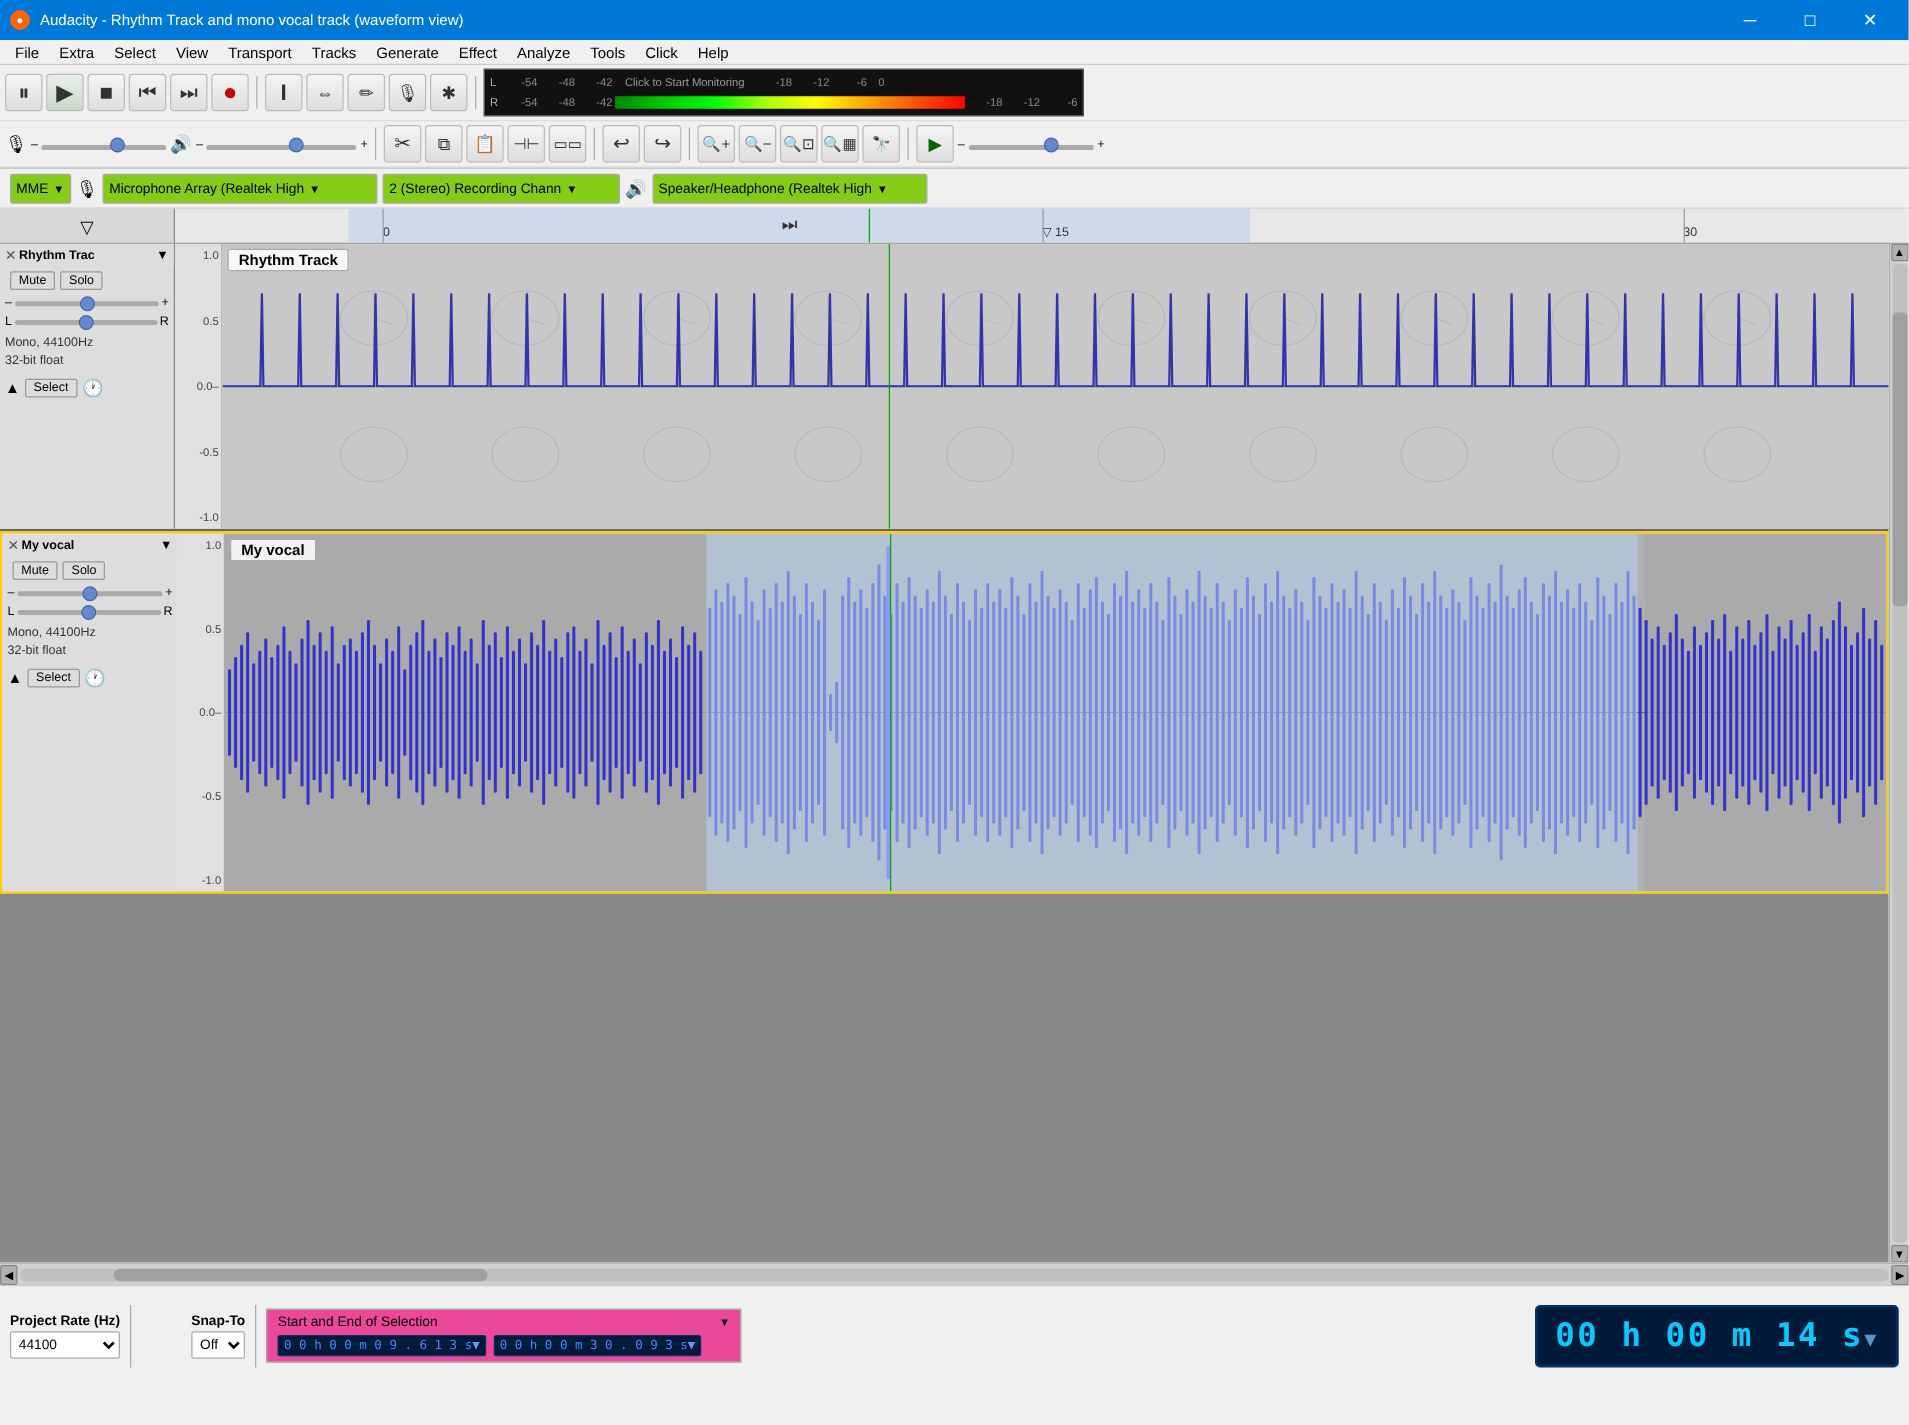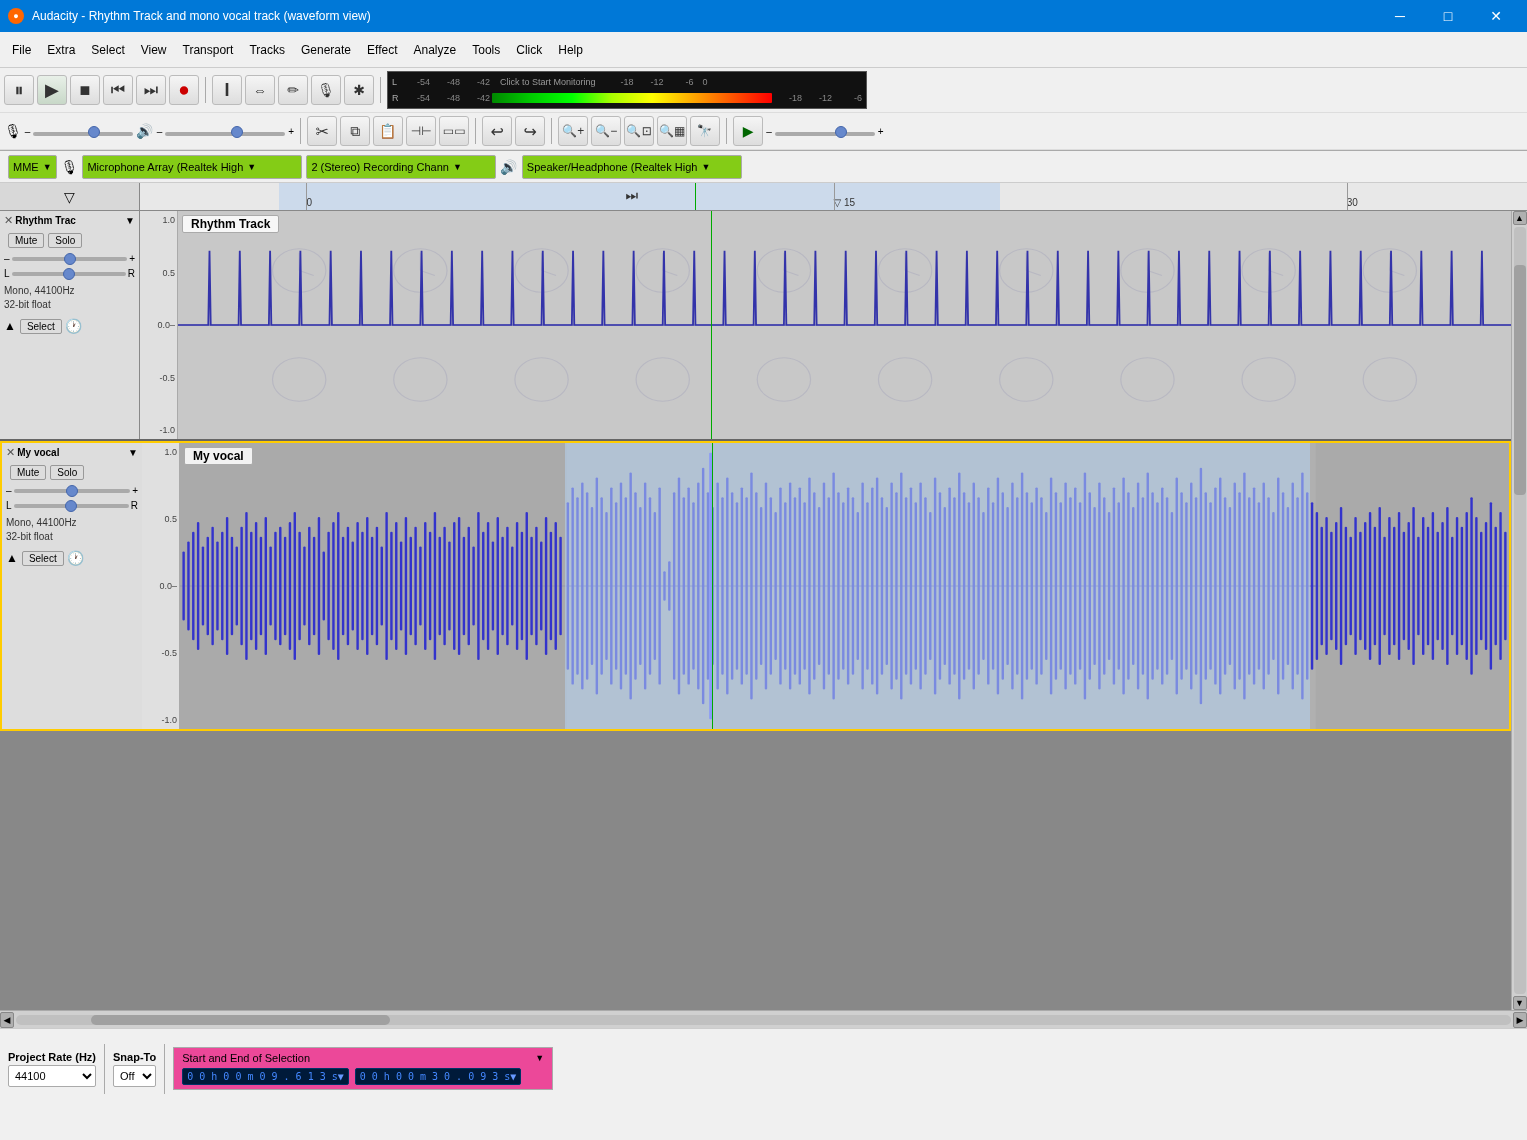--- a/index.html
+++ b/index.html
@@ -18,21 +18,21 @@
     .title-bar-left { display: flex; align-items: center; gap: 8px; }
     .title-bar-icon { width: 16px; height: 16px; background: #ff6600; border-radius: 50%; display: flex; align-items: center; justify-content: center; font-size: 9px; color: white; font-weight: bold; }
     .title-bar-text { font-size: 12px; }
     .title-bar-controls { display: flex; gap: 2px; }
     .title-btn { width: 46px; height: 32px; border: none; background: transparent; color: white; cursor: pointer; font-size: 14px; display: flex; align-items: center; justify-content: center; }
 
     
     .menu-bar {
       background: #f0f0f0;
       border-bottom: 1px solid #ccc;
-      height: 36px;
+      height: 20px;
       display: flex;
       align-items: center;
       padding: 0 4px;
     }
     .menu-item {
       padding: 2px 8px;
       cursor: pointer;
       font-size: 12px;
       color: #000;
     }
@@ -831,21 +831,21 @@
 
     <div style="display:flex;flex-direction:column;gap:2px;">
       <span style="font-size:11px;font-weight:bold;">Project Rate (Hz)</span>
       <select style="height:22px;border:1px solid #aaa;background:#fff;border-radius:2px;padding:0 2px;font-size:11px;">
         <option>44100</option>
       </select>
     </div>
 
     <div style="width:1px;height:50px;background:#aaa;"></div>
 
-    <div style="display:flex;flex-direction:column;gap:2px;">
+    <div style="display:flex;flex-direction:column;gap:2px;margin-left:40px;">
       <span style="font-size:11px;font-weight:bold;">Snap-To</span>
       <select style="height:22px;border:1px solid #aaa;background:#fff;border-radius:2px;padding:0 2px;font-size:11px;">
         <option>Off</option>
       </select>
     </div>
 
     <div style="width:1px;height:50px;background:#aaa;"></div>
 
     <div style="display:flex;flex-direction:column;gap:4px;border:1px solid #aaa;background:#ec4899;padding:4px 8px;min-width:380px;">
       <div style="display:flex;align-items:center;justify-content:space-between;">
@@ -855,15 +855,18 @@
       <div style="display:flex;gap:6px;align-items:center;">
         <div style="background:#001a3a;color:#4488ff;font-family:monospace;font-size:10px;padding:2px 4px;border:1px solid #003366;border-radius:2px;cursor:pointer;">
           <span>0 0 h 0 0 m 0 9 . 6 1 3 s</span><span style="color:#6699ff;">▼</span>
         </div>
         <div style="background:#001a3a;color:#4488ff;font-family:monospace;font-size:10px;padding:2px 4px;border:1px solid #003366;border-radius:2px;cursor:pointer;">
           <span>0 0 h 0 0 m 3 0 . 0 9 3 s</span><span style="color:#6699ff;">▼</span>
         </div>
       </div>
     </div>
 
+    <div style="background:#001a3a;color:#00ccff;font-family:monospace;font-size:26px;font-weight:bold;padding:8px 14px;border:2px solid #003366;border-radius:4px;letter-spacing:2px;min-width:230px;text-align:center;cursor:pointer;margin-left:auto;">
+      <span>00 h 00 m 14 s</span><span style="font-size:16px;color:#5599cc;">▼</span>
+    </div>
   </div>
 
 </div>
 
 </body></html>

